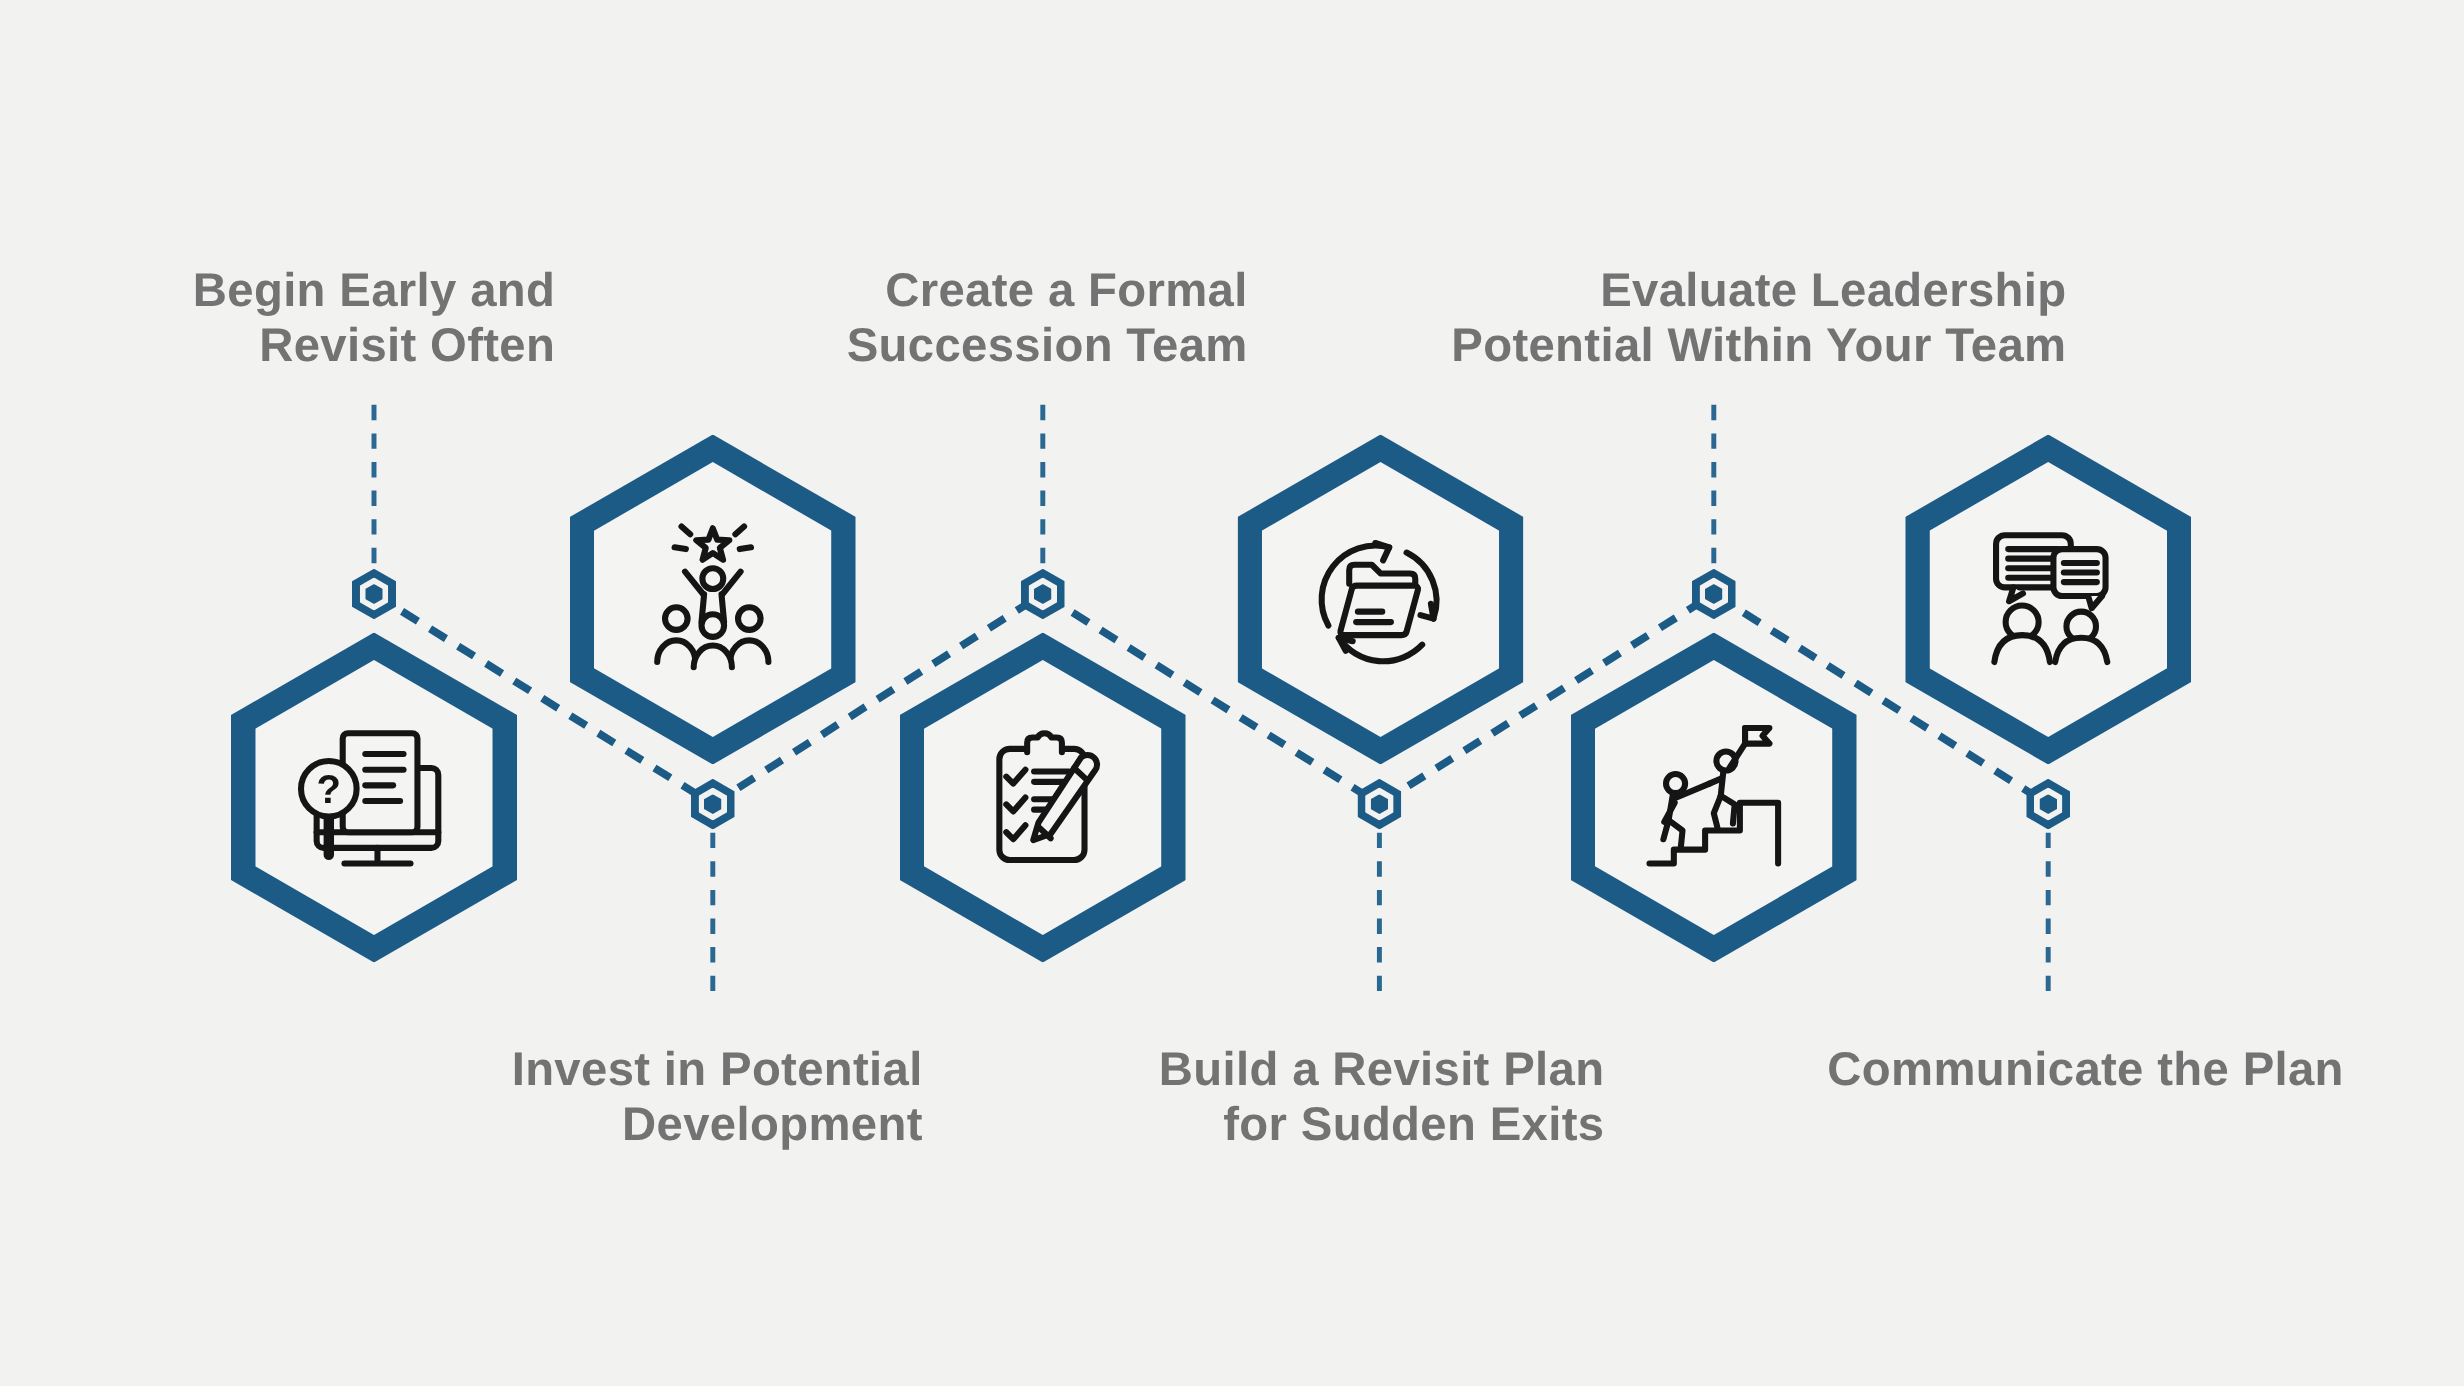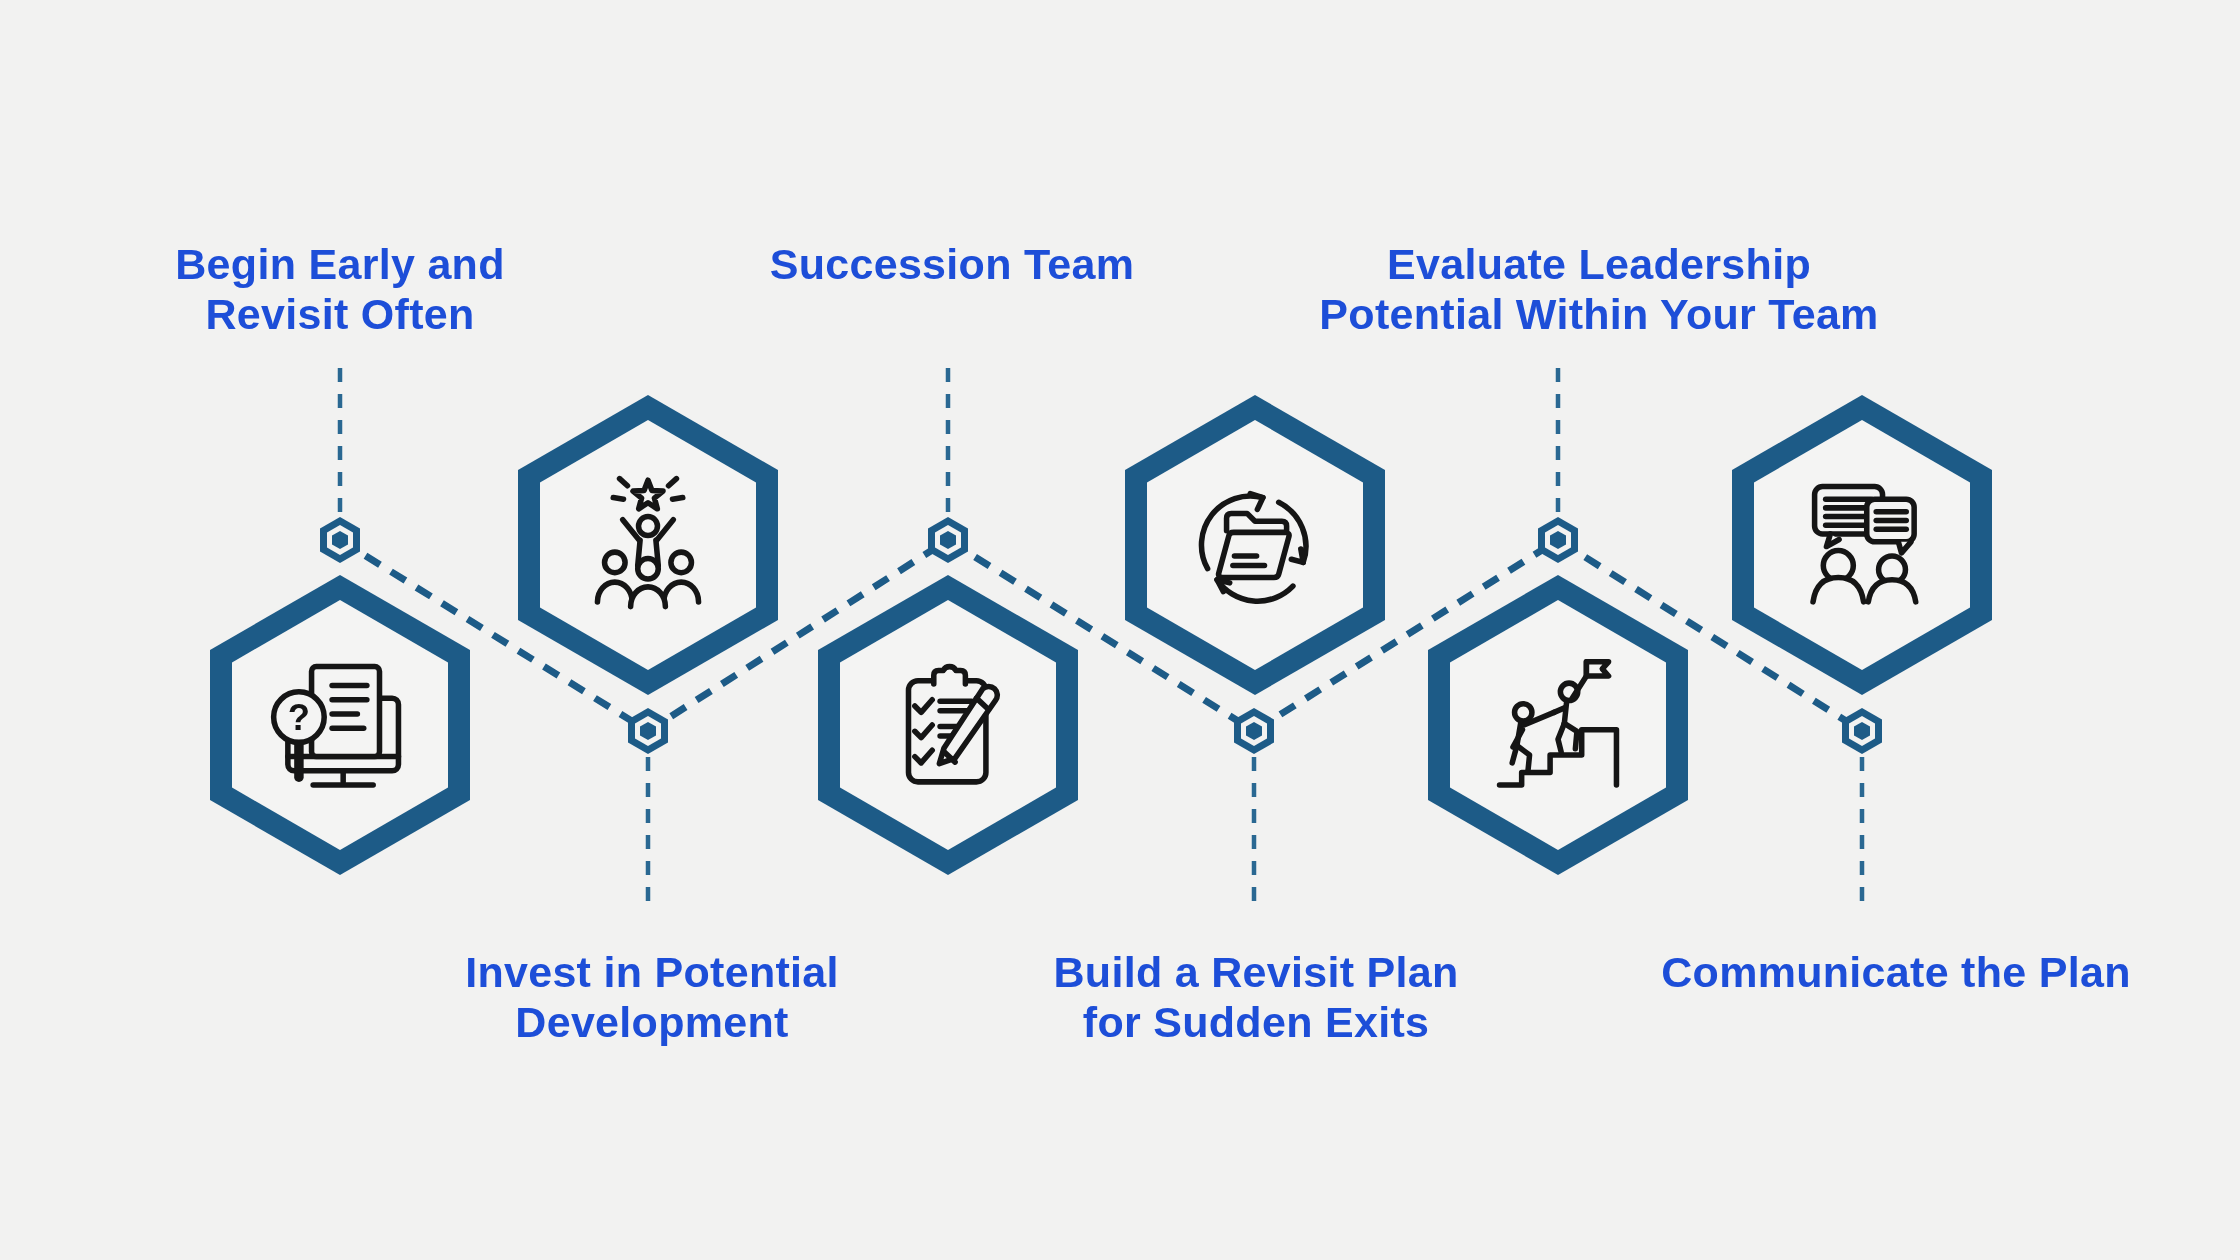--- a/index.html
+++ b/index.html
@@ -10,22 +10,22 @@
     position:relative;overflow:hidden;
   }
   .stage{position:absolute;inset:0;}
 
   
   svg.connectors{position:absolute;left:0;top:0;width:2240px;height:1260px;}
 
   
   .step-label{
     position:absolute;transform:translateX(-50%);
-    text-align:center;font-weight:bold;font-size:43px;line-height:1.16;
-    color:#1d4ed8;white-space:nowrap;letter-spacing:.3px;
+    text-align:right;font-weight:bold;font-size:43px;line-height:1.16;
+    color:#737373;white-space:nowrap;letter-spacing:.3px;
   }
   .step-label span{display:block;}
   .lbl1{left:340px;top:240px;}
   .lbl2{left:652px;top:948px;}
   .lbl3{left:952px;top:240px;}
   .lbl4{left:1256px;top:948px;}
   .lbl5{left:1560px;top:240px;margin-left:39px;}
   .lbl6{left:1864px;top:948px;margin-left:32px;}
 
   
@@ -88,20 +88,21 @@
 
   <div class="step-label lbl1">
     <span>Begin Early and</span>
     <span>Revisit Often</span>
   </div>
   <div class="step-label lbl2">
     <span>Invest in Potential</span>
     <span>Development</span>
   </div>
   <div class="step-label lbl3">
+    <span>Create a Formal</span>
     <span>Succession Team</span>
   </div>
   <div class="step-label lbl4">
     <span>Build a Revisit Plan</span>
     <span>for Sudden Exits</span>
   </div>
   <div class="step-label lbl5">
     <span>Evaluate Leadership</span>
     <span>Potential Within Your Team</span>
   </div>

